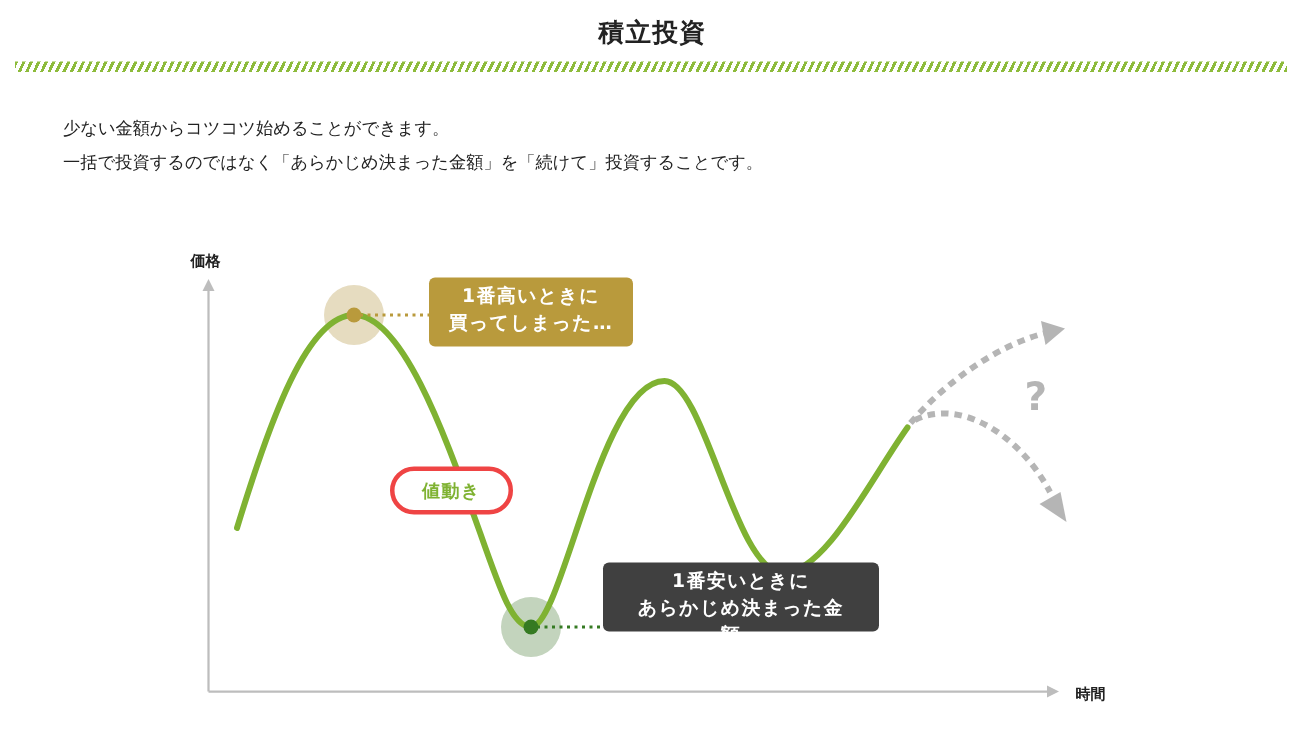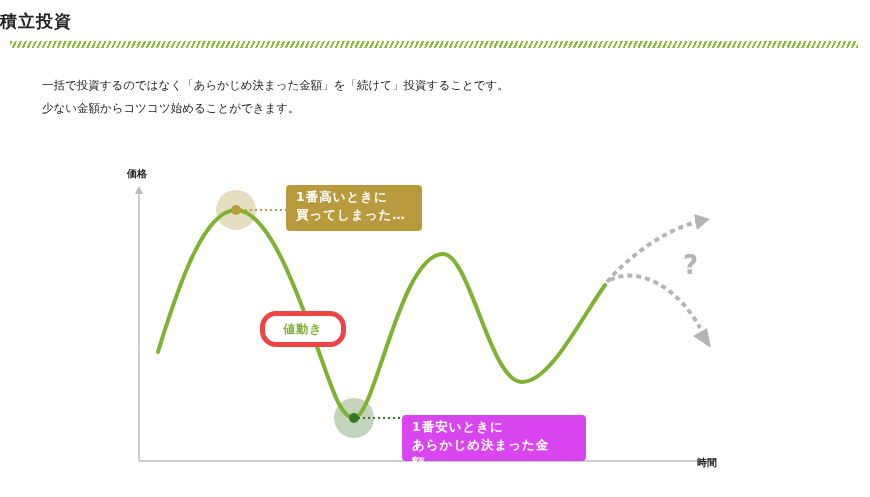--- a/index.html
+++ b/index.html
@@ -1,43 +1,43 @@
 <!DOCTYPE html>
 <html><head>
   <meta charset="utf-8">
   <style>
     html, body { margin: 0; padding: 0; background: #ffffff; }
     body { width: 870px; height: 497px; position: relative; overflow: hidden;
            font-family: "DejaVu Sans", "Liberation Sans", sans-serif; color: #222; }
-    .title { position: absolute; left: 0; top: 10px; width: 870px; text-align: left;
+    .title { position: absolute; left: 0; top: 10px; width: 870px; text-align: center;
              font-size: 17px; font-weight: bold; color: #222; letter-spacing: 1px; }
     .stripe { position: absolute; left: 10px; top: 41px; width: 848px; height: 7px;
               background: repeating-linear-gradient(115deg, #8dbb3b 0 2px, #ffffff 2px 4.5px); }
     .desc { position: absolute; left: 42px; top: 74px; font-size: 11.5px; line-height: 23px; color: #222; }
     .desc p { margin: 0; }
     .axis-label { position: absolute; font-size: 10px; font-weight: bold; color: #222; text-align: right; }
     .callout { position: absolute; color: #fff; font-weight: bold; font-size: 12.5px;
-               line-height: 18px; border-radius: 4px; padding: 3px 10px; letter-spacing: 1px; }
+               line-height: 18px; border-radius: 4px; padding: 3px 10px; letter-spacing: 1px; text-align: center; }
     .callout-high { left: 286px; top: 185px; width: 116px; height: 40px; background: #b99a3c; }
-    .callout-low { left: 402px; top: 415px; width: 164px; height: 40px; background: #d946ef; }
+    .callout-low { left: 402px; top: 375px; width: 164px; height: 40px; background: #404040; }
     .pill { position: absolute; left: 260px; top: 311px; width: 76px; height: 26px;
-            border: 5px solid #ef4444; border-radius: 16px; background: #fff; color: #7fb232;
+            border: 3px solid #ef4444; border-radius: 16px; background: #fff; color: #7fb232;
             font-size: 12px; font-weight: bold; text-align: center; line-height: 26px; letter-spacing: 1px; }
     svg.chart { position: absolute; left: 0; top: 0; }
     .q { position: absolute; left: 683px; top: 250px; font-size: 26px; font-weight: bold; color: #b5b5b5; }
   </style>
 </head>
 <body>
 
 <div class="title">積立投資</div>
 <div class="stripe"></div>
 
 <div class="desc">
+  <p>少ない金額からコツコツ始めることができます。</p>
   <p>一括で投資するのではなく「あらかじめ決まった金額」を「続けて」投資することです。</p>
-  <p>少ない金額からコツコツ始めることができます。</p>
 </div>
 
 <svg class="chart" width="870" height="497" viewBox="0 0 870 497">
 
   <g>
     <line x1="139" y1="461" x2="139" y2="192" stroke="#bdbdbd" stroke-width="1.5"></line>
     <polygon points="135,194 143,194 139,186" fill="#bdbdbd"></polygon>
     <line x1="139" y1="461" x2="700" y2="461" stroke="#bdbdbd" stroke-width="1.5"></line>
     <polygon points="698,457 698,465 706,461" fill="#bdbdbd"></polygon>
   </g>
@@ -55,21 +55,21 @@
 
   <g>
     <path d="M607,282 C630,255 665,230 697,222" fill="none" stroke="#b5b5b5" stroke-width="4" stroke-dasharray="5,4"></path>
     <polygon points="694,214 710,219 697,230" fill="#b5b5b5"></polygon>
     <path d="M610,280 C640,265 680,290 700,328" fill="none" stroke="#b5b5b5" stroke-width="4" stroke-dasharray="5,4"></path>
     <polygon points="693,336 711,348 707,328" fill="#b5b5b5"></polygon>
   </g>
 </svg>
 
 <div class="axis-label" style="left:127px; top:167px;">価格</div>
-<div class="axis-label" style="left:697px; top:456px;">時間</div>
+<div class="axis-label" style="left:717px; top:456px;">時間</div>
 
 <div class="callout callout-high">
   <div>1番高いときに</div>
   <div>買ってしまった…</div>
 </div>
 
 <div class="callout callout-low">
   <div>1番安いときに</div>
   <div>あらかじめ決まった金額…</div>
 </div>

